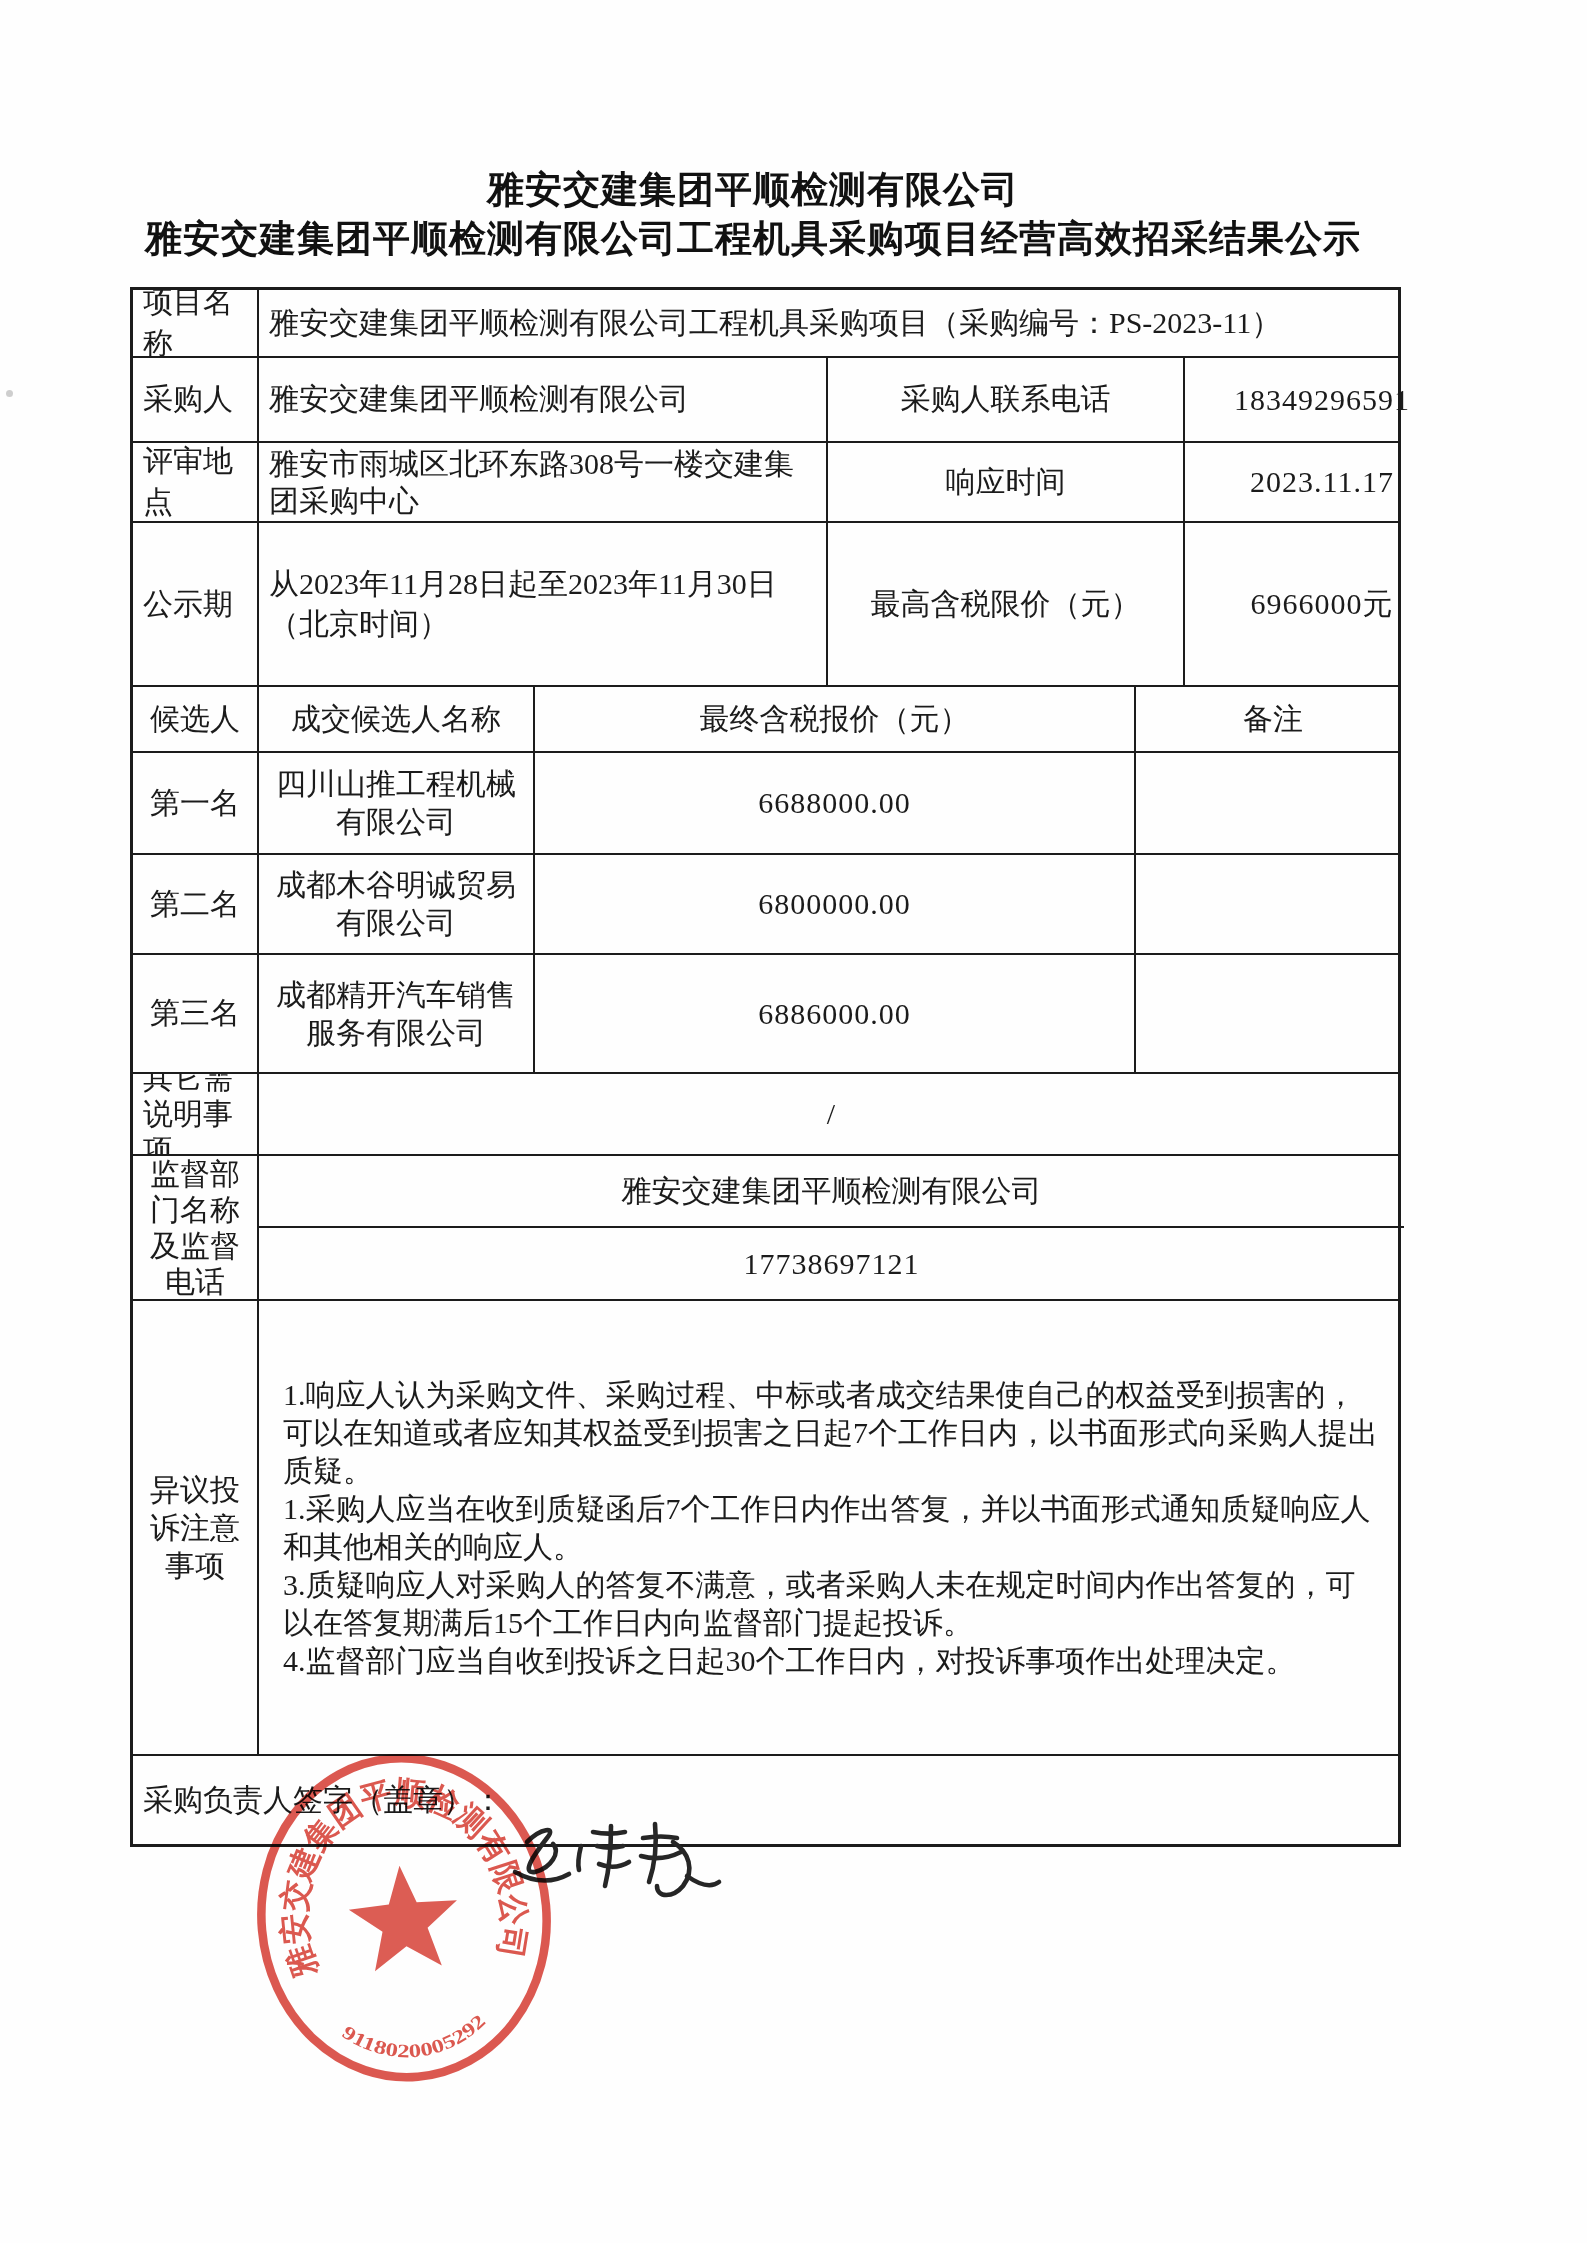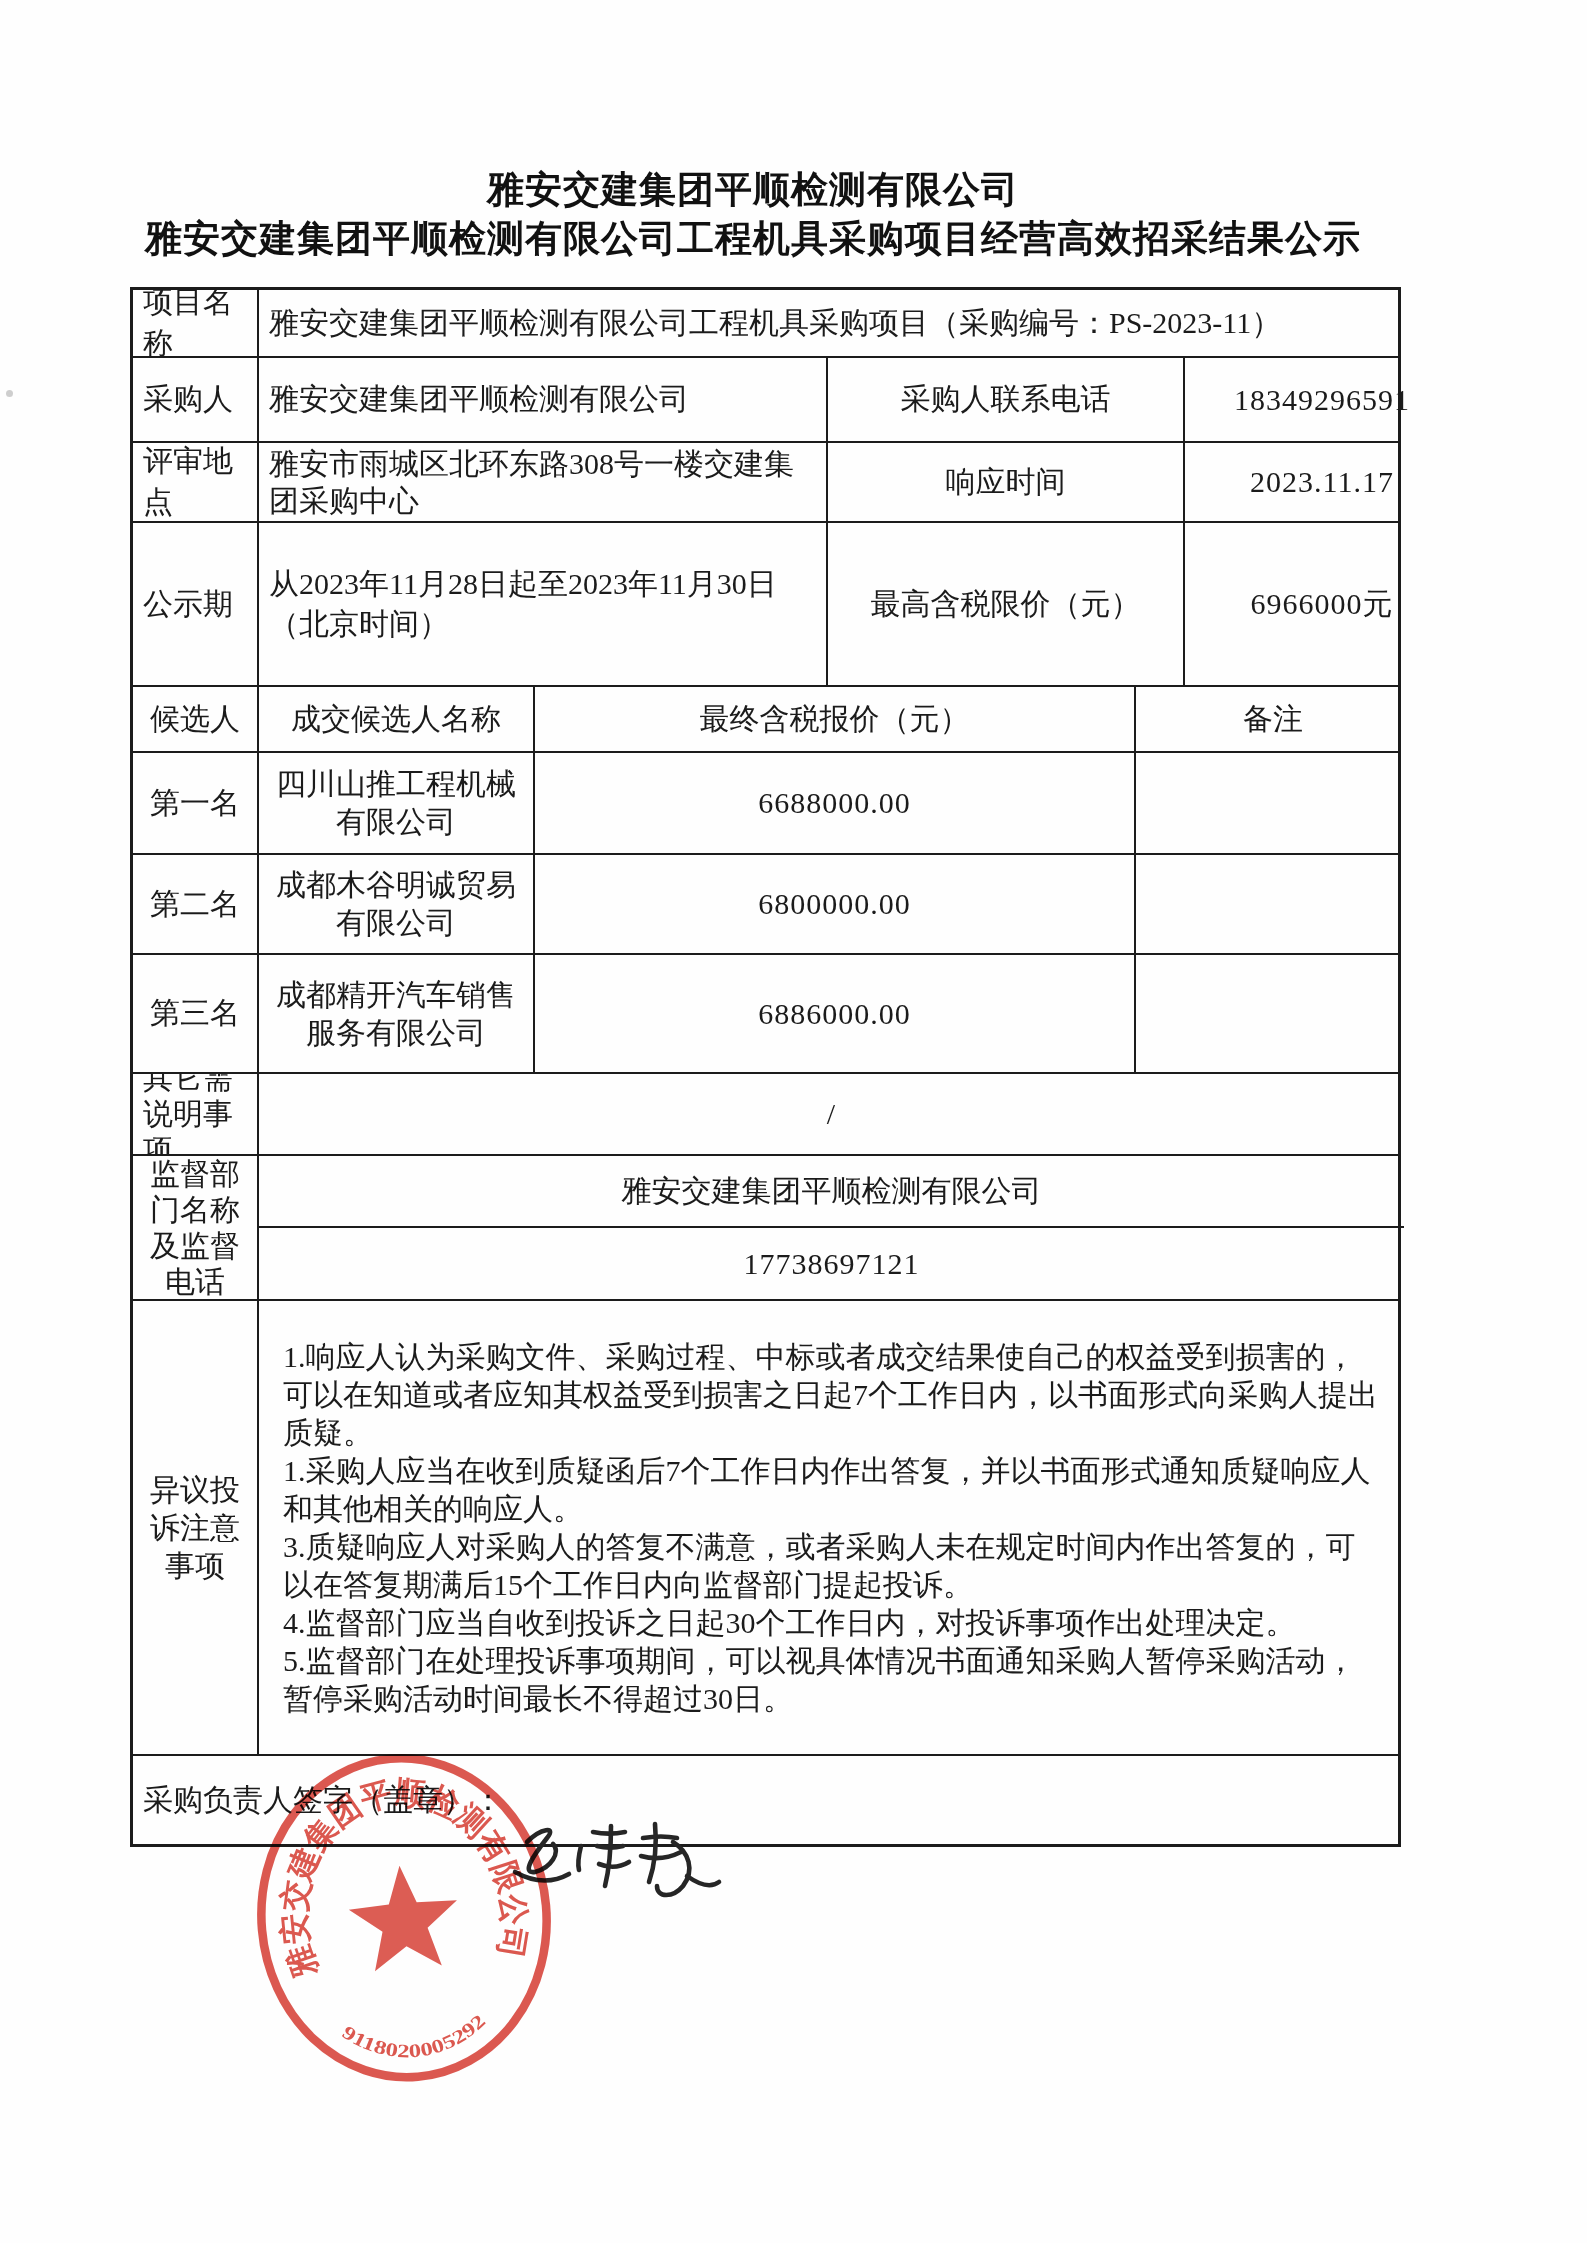--- a/index.html
+++ b/index.html
@@ -148,21 +148,20 @@
     </div>
 
     <div class="trow" style="height:455px">
       <div class="cell lab ctr" style="line-height:38px">异议投诉注意事项</div>
       <div class="cell w-merged lft">
         <div class="objection-text">
           <p>1.响应人认为采购文件、采购过程、中标或者成交结果使自己的权益受到损害的，可以在知道或者应知其权益受到损害之日起7个工作日内，以书面形式向采购人提出质疑。</p>
           <p>1.采购人应当在收到质疑函后7个工作日内作出答复，并以书面形式通知质疑响应人和其他相关的响应人。</p>
           <p>3.质疑响应人对采购人的答复不满意，或者采购人未在规定时间内作出答复的，可以在答复期满后15个工作日内向监督部门提起投诉。</p>
           <p>4.监督部门应当自收到投诉之日起30个工作日内，对投诉事项作出处理决定。</p>
-          <p>5.监督部门在处理投诉事项期间，可以视具体情况书面通知采购人暂停采购活动，暂停采购活动时间最长不得超过30日。</p>
         </div>
       </div>
     </div>
 
     <div class="trow" style="height:88px">
       <div class="cell lft sign-cell" style="flex:1">采购负责人签字（盖章）：</div>
     </div>
 
   </div>
 

